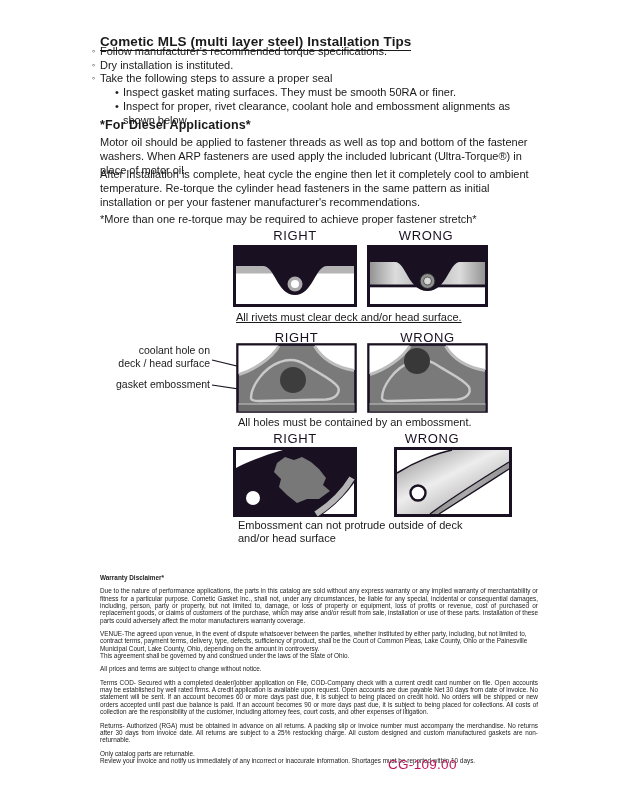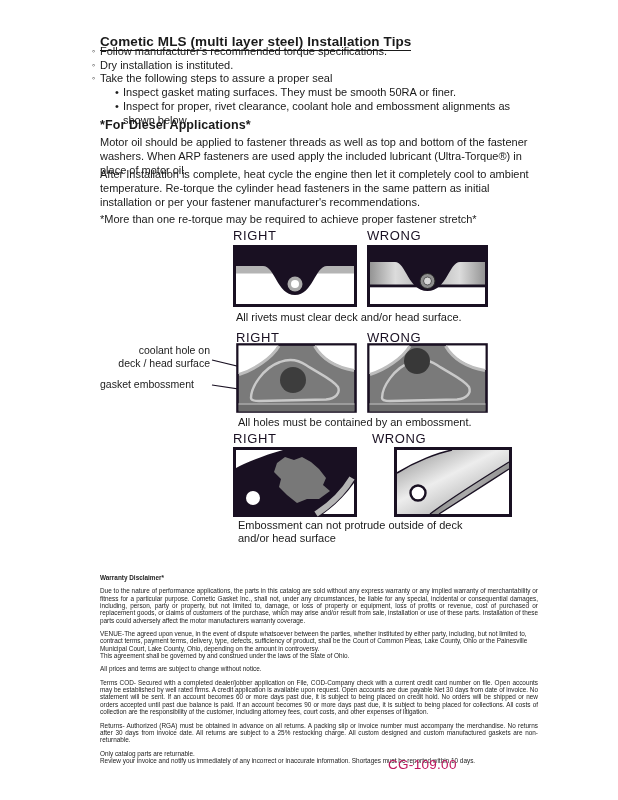--- a/index.html
+++ b/index.html
@@ -16,21 +16,21 @@
   .bullets{left:92px;top:45px;font-size:11px;line-height:13.7px;width:450px;}
   .b-row{display:flex;}
   .b-mark{width:8px;flex:0 0 8px;font-size:9px;line-height:13.7px;}
   .sub{margin-left:23px;}
   .sub .b-mark{font-size:11px;}
   .sec-head{left:100px;top:118px;font-size:12.5px;font-weight:bold;letter-spacing:.1px;}
   .para{left:100px;width:442px;font-size:11px;line-height:13.8px;}
   .p1{top:136px;}
   .p2{top:168px;}
   .pnote{top:213px;}
-  .fig-head{font-size:13px;font-weight:500;letter-spacing:.6px;text-align:left;color:#191022;}
+  .fig-head{font-size:13px;font-weight:500;letter-spacing:.6px;text-align:center;color:#191022;}
   .cap{font-size:11px;line-height:13px;color:#1a1a1a;}
   .legal{left:100px;top:574px;width:438px;font-size:6.4px;line-height:7.35px;color:#222;}
   .legal p{margin:0 0 6px 0;text-align:justify;}
   .legal .nj{text-align:left;margin-bottom:0;}
   .legal .head{font-weight:bold;margin-bottom:6px;}
   .pageno{left:388px;top:757px;font-size:13.5px;color:#be185d;letter-spacing:.3px;}
   .lbl{font-size:10.5px;line-height:12.5px;color:#1a1a1a;}
   svg{display:block;}
 </style>
 </head>
@@ -92,30 +92,30 @@
         </linearGradient>
       </defs>
       <rect x="1.5" y="1.5" width="118" height="59" fill="#ffffff" stroke="#191022" stroke-width="3"></rect>
       <rect x="3" y="17" width="115" height="23" fill="url(#gw1)"></rect>
       <rect x="3" y="39.5" width="115" height="2.8" fill="#191022"></rect>
       <path d="M3,3 H118 V17 H93 C82,17 80,46 60.5,46 C41,46 39,17 28,17 H3 Z" fill="#191022"></path>
       <circle cx="60.5" cy="36" r="7.5" fill="#8f8f8f" stroke="#262626" stroke-width="1"></circle>
       <circle cx="60.5" cy="36" r="4" fill="#d8d8d8" stroke="#555555" stroke-width="1"></circle>
     </svg>
   </div>
-  <div class="abs cap" style="left:236px;top:311px;">All rivets must clear deck and/or head surface.</div>
+  <div class="abs cap" style="left:236px;top:311px;text-decoration:underline;">All rivets must clear deck and/or head surface.</div>
 
   <div class="abs fig-head" style="left:236px;top:330px;width:121px;">RIGHT</div>
   <div class="abs fig-head" style="left:367px;top:330px;width:121px;">WRONG</div>
 
   <div class="abs lbl" style="left:100px;top:344px;width:110px;text-align:right;">
     <div>coolant hole on</div>
     <div>deck / head surface</div>
   </div>
-  <div class="abs lbl" style="left:100px;top:378px;width:110px;text-align:left;">gasket embossment</div>
+  <div class="abs lbl" style="left:100px;top:378px;width:110px;text-align:right;">gasket embossment</div>
 
   <svg class="abs" style="left:0;top:330px;pointer-events:none;" width="618" height="100" viewBox="0 0 618 100">
     <line x1="212" y1="30" x2="290" y2="49" stroke="#191022" stroke-width="1.2"></line>
     <line x1="212" y1="55" x2="258" y2="62" stroke="#191022" stroke-width="1.2"></line>
   </svg>
 
   <div class="abs" style="left:236px;top:343px;">
     <svg width="121" height="70" viewBox="0 0 121 70">
       <rect x="1.5" y="1.5" width="118" height="67" fill="#7a7a7a" stroke="#191022" stroke-width="2.6"></rect>
       <path d="M2.5,2.5 H42 C35,15 17,27 2.5,31 Z" fill="#ffffff"></path>

